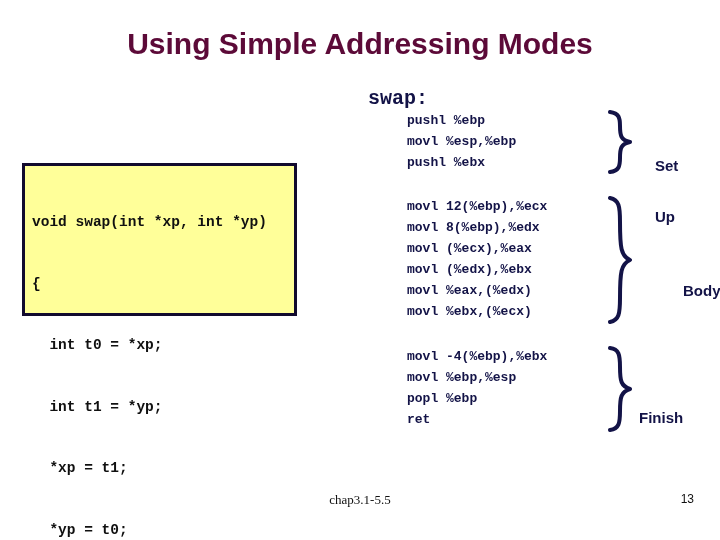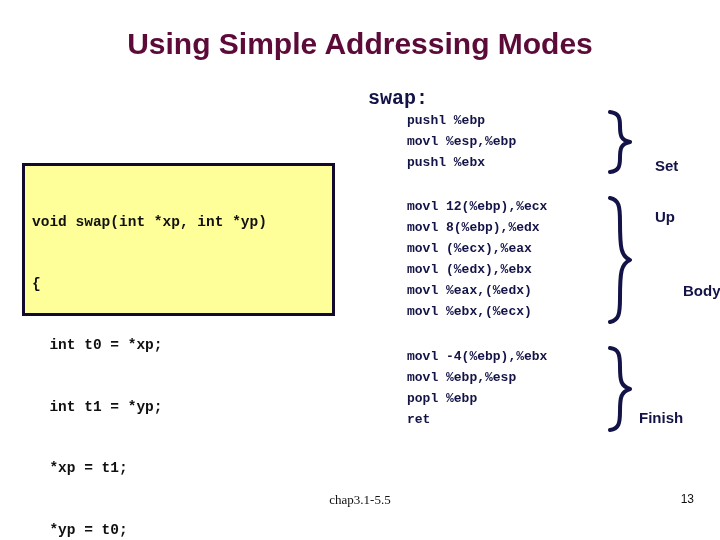--- a/index.html
+++ b/index.html
@@ -28,21 +28,21 @@
     font-size: 30px;
     letter-spacing: 0px;
     white-space: nowrap;
   }
 
   
   .code-box {
     position: absolute;
     left: 22px;
     top: 163px;
-    width: 313px;
+    width: 275px;
     height: 153px;
     background: #FFFF99;
     border: 3px solid #120A2E;
     box-sizing: border-box;
   }
   .code-box-inner {
     padding: 5px 0 0 7px;
     font-family: "Liberation Mono", "DejaVu Sans Mono", monospace;
     font-size: 14.5px;
     font-weight: bold;

